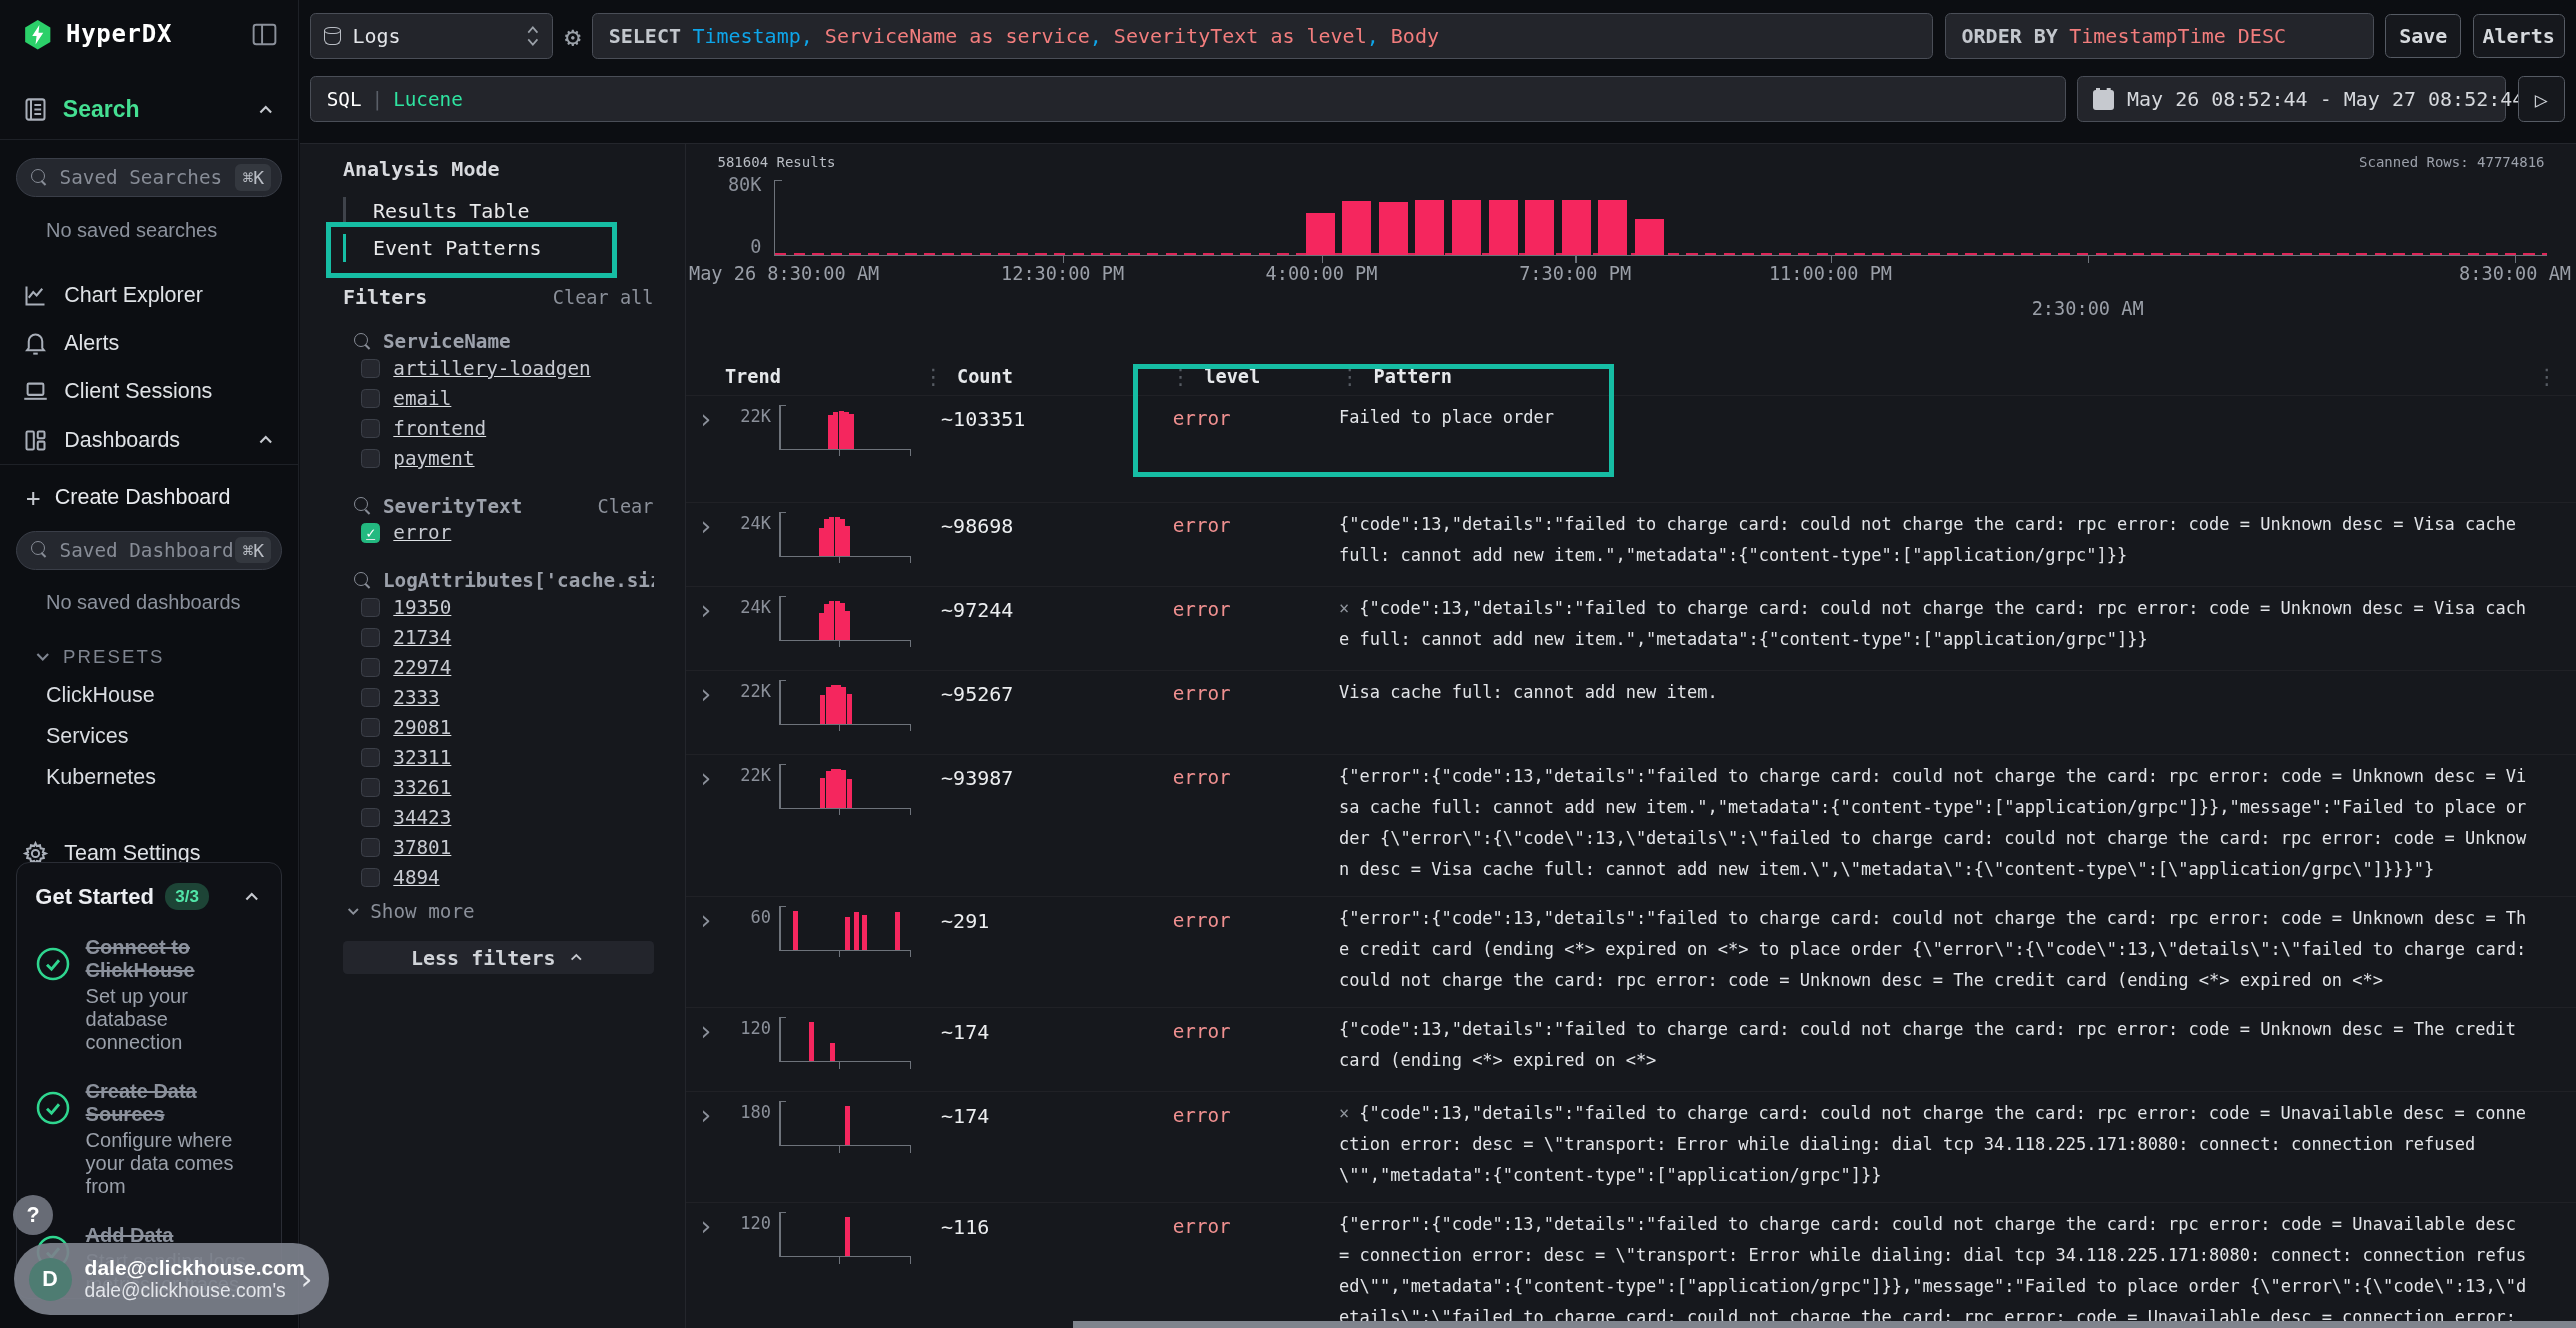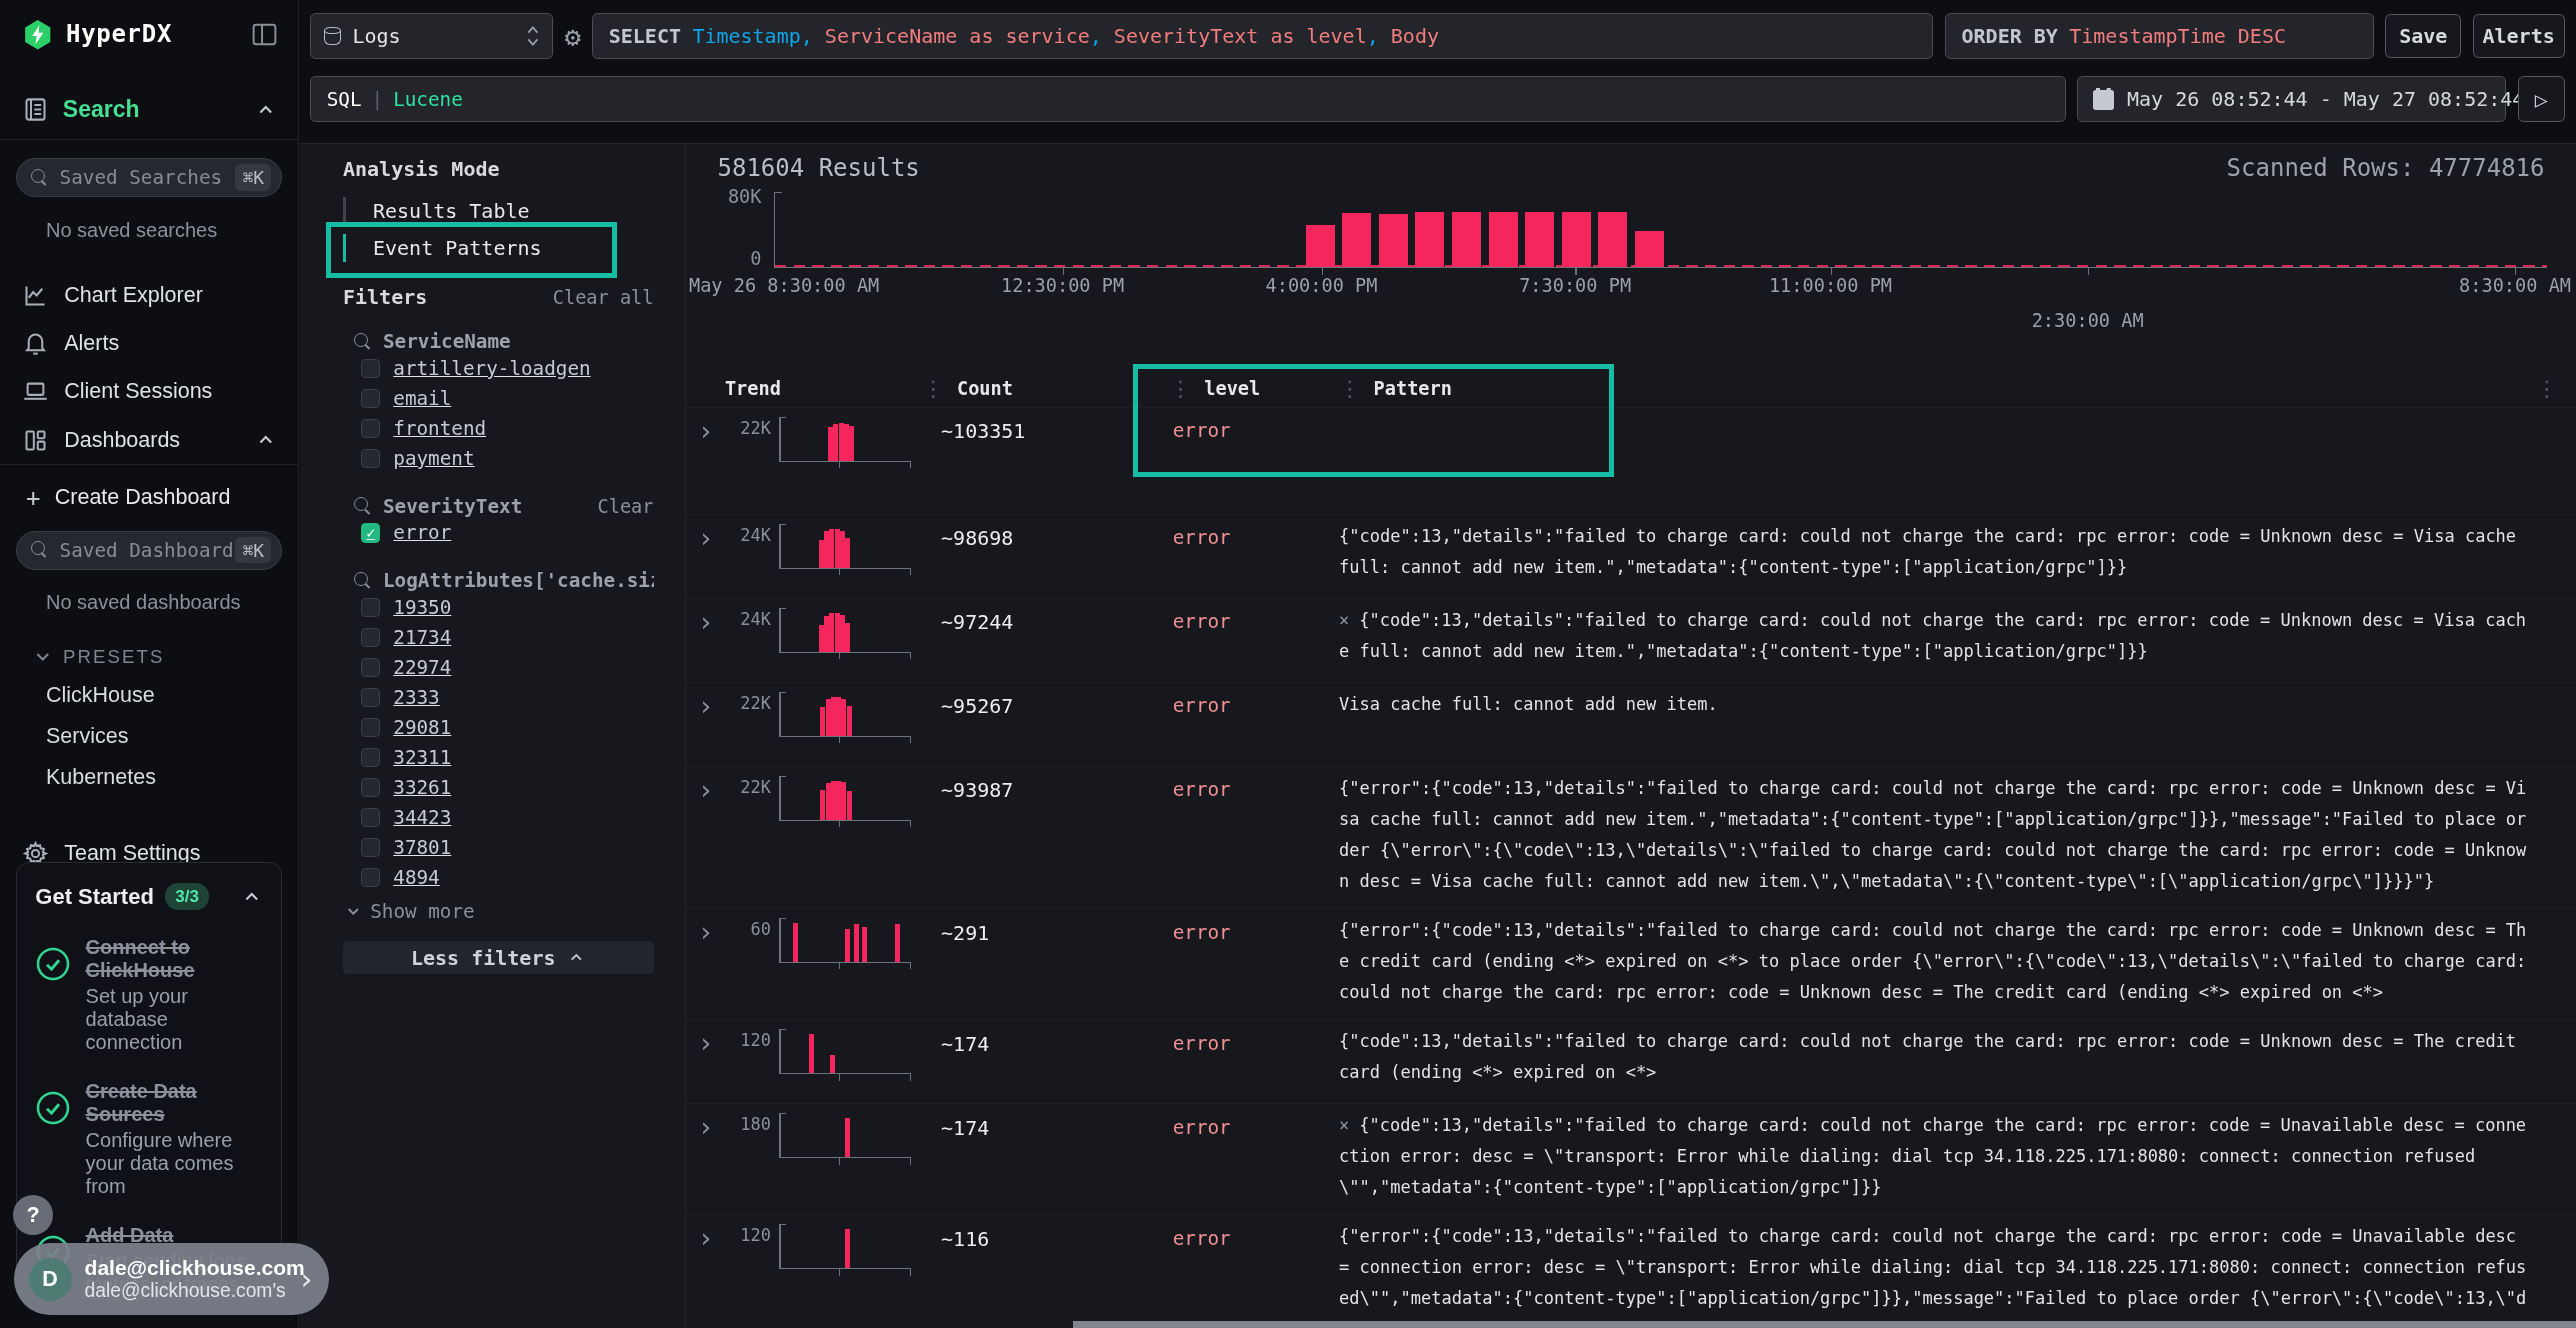--- a/index.html
+++ b/index.html
@@ -106,21 +106,21 @@
   .fopt { display:flex; align-items:center; height:30px; margin-left:18px; cursor:pointer;text-decoration:underline; }
   .cbx { width:19.3px; height:19.3px; border-radius:4.3px; background:#25272e; border:1.1px solid #3c4049; flex:none; }
   .cbx.on { background:#23b980; border-color:#23b980; color:#fff; font-size:15px; display:flex; align-items:center; justify-content:center; font-weight:bold; }
   .fopt .flbl { font-size:19.3px; color:#c7cad1; margin-left:13px; }
   .show-more { display:flex; align-items:center; margin:7.2px 0 0 1.4px; color:#8b909a; font-size:19.3px; cursor:pointer; }
   .show-more .chev { width:18.6px; height:18.6px; margin-right:7.2px; stroke:#8b909a; }
   .less-btn { margin-top:18.6px; height:33px; background:#23252c; border-radius:4.3px; display:flex; align-items:center; justify-content:center; gap:11.4px; font-size:20px; font-weight:bold; color:#d0d3d8; cursor:pointer; }
   .less-btn .chev { width:18.6px; height:18.6px; }
 
   .results { flex:1; position:relative; padding:10px 0 0 0; overflow:hidden; }
-  .res-head { display:flex; padding:0 31.5px; font-size:24px; color:#b9bdc4; }
+  .res-head { display:flex; padding:0 31.5px; font-size:14px; color:#b9bdc4; }
   .res-scanned { margin-left:auto; color:#9ca1ab; }
   .hist-wrap { margin:10px 29px 0 31.5px; position:relative; height:104px; }
   .ylab { position:absolute; left:0; width:44px; text-align:right; font-size:18.6px; color:#8b909a; }
   .ylab.top { top:-5.7px; } .ylab.bot { top:56px; }
   .plot { position:absolute; left:56px; right:0; top:0; height:76px; }
   .plot::before { content:""; position:absolute; left:0; top:0; bottom:0; width:1.4px; background:#6e737b; }
   .plot::after { content:""; position:absolute; left:0; top:0; width:8.6px; height:1.4px; background:#6e737b; }
   .baseaxis { position:absolute; left:0; right:0; bottom:0; height:1.4px; background:#6e737b; }
   .basedash { position:absolute; left:1.4px; right:0; bottom:1.4px; height:2.1px; background:repeating-linear-gradient(90deg,#f5265e 0 11.4px, transparent 11.4px 18.6px); opacity:.9; }
   .hbar { position:absolute; bottom:1.4px; width:29px; background:#f5265e; }
@@ -525,20 +525,21 @@
                   <div class="sp-base"></div>
                   <div class="spbar" style="left: 37%; height: 34px; top: 10.3px;"></div>
                   <div class="spbar" style="left: 41%; height: 37px; top: 7px;"></div>
                   <div class="spbar" style="left: 45%; height: 38px; top: 6.2px;"></div>
                   <div class="spbar" style="left: 49%; height: 37px; top: 7.8px;"></div>
                   <div class="spbar" style="left: 53%; height: 35px; top: 9.5px;"></div>
                 </div>
     </div>
     <div class="c-count">~103351</div>
     <div class="c-level">error</div>
+    <div class="c-pattern"><span class="ptxt">Failed to place order</span></div>
     <div class="c-menu"></div>
   </div>
 
   <div class="tgrid trow">
     <div class="c-chev">›</div>
     <div class="c-max">24K</div>
     <div class="c-spark">
       <div class="sp-plot">
                   <div class="sp-base"></div>
                   <div class="spbar" style="left: 30%; height: 28px; top: 16px;"></div>

